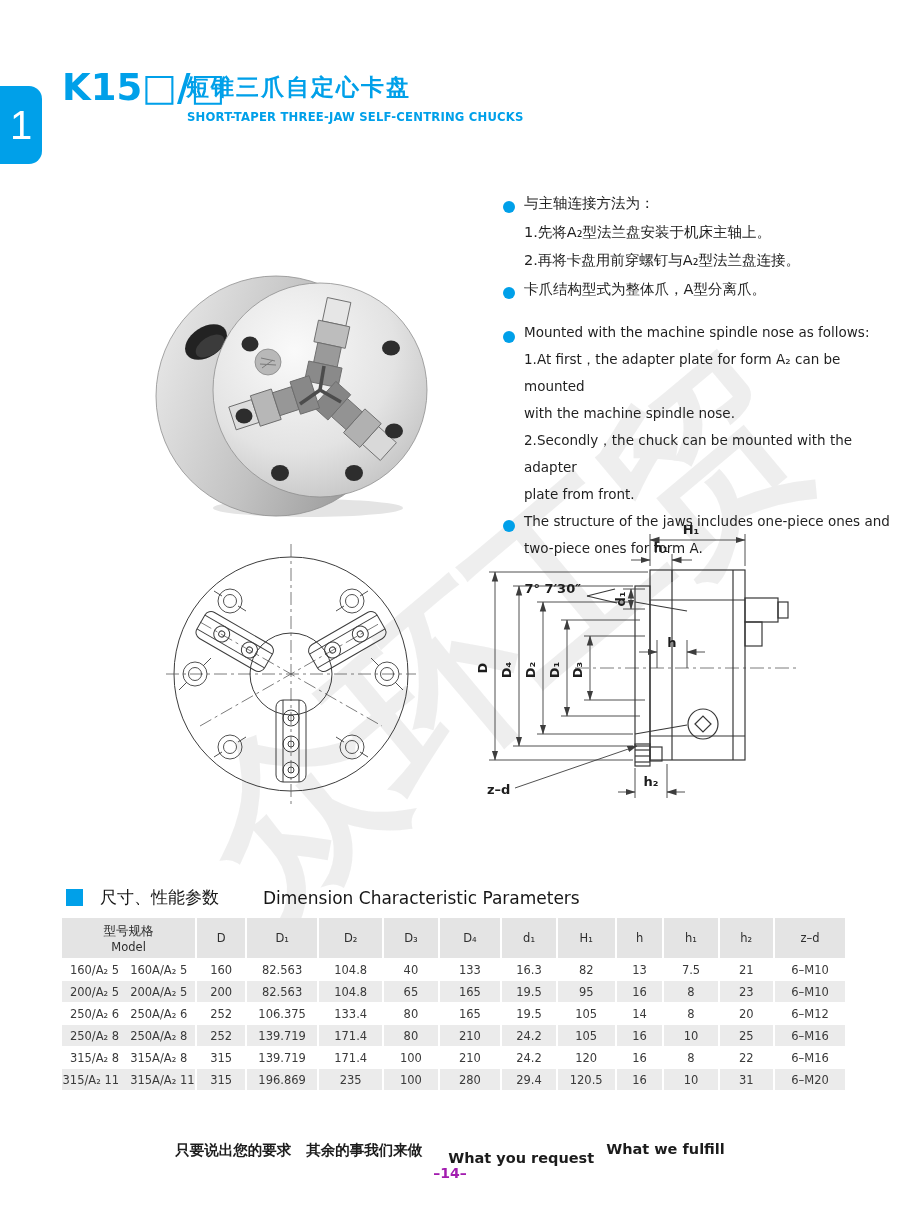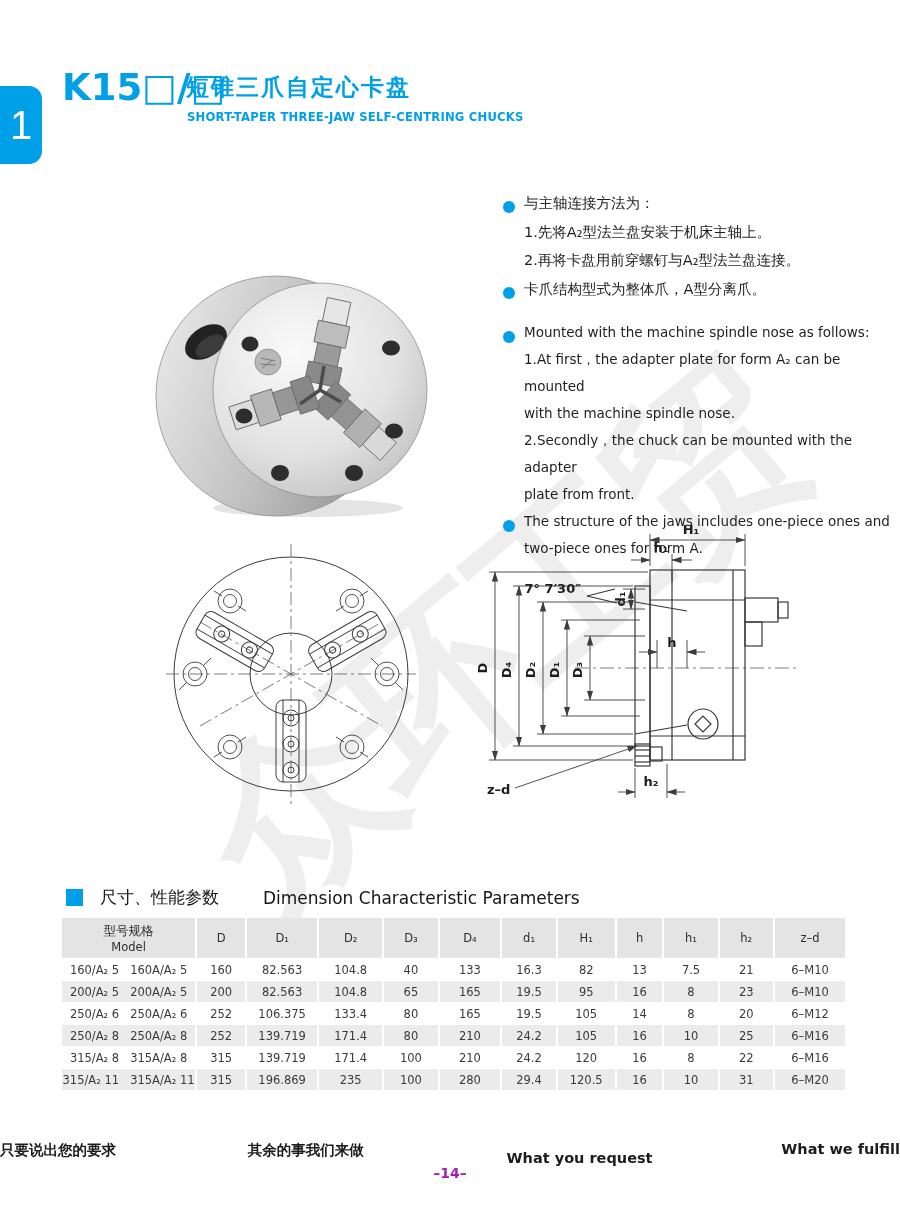--- a/index.html
+++ b/index.html
@@ -48,21 +48,21 @@
   
   .table-wrap { left:60px; top:917px; width:787px; }
   table { width:100%; border-collapse:separate; border-spacing:2px 1px; table-layout:fixed; text-align:center; }
   thead th { background:var(--th-bg); font-weight:normal; font-size:11.5px; color:#2e2e2e; height:40px; vertical-align:middle; }
   thead th .h-zh { font-size:12.5px; }
   thead th .h-en { font-size:11.5px; }
   tbody td { font-size:11.5px; color:#3a3a3a; height:21px; vertical-align:middle; background:#fff; }
   tbody tr.alt td { background:var(--alt-bg); }
   td.model-cell { display:flex; justify-content:center; gap:11px; align-items:center; height:21px; white-space:nowrap; }
   
-  .footer { left:0; top:1141px; width:900px; display:flex; justify-content:space-between; gap:0;
+  .footer { left:0; top:1141px; width:900px; display:flex; justify-content:center; gap:0;
             font-size:14.5px; font-weight:bold; color:#1c1c1c; }
   .footer span { white-space:pre; }
   .footer .s1 { margin-right:15px; } .footer .s2 { margin-right:26px; } .footer .s3 { margin-right:12px;margin-top:9px; }
   .page-num { left:0; top:1165px; width:900px; text-align:center; font-size:14px; font-weight:bold; color:#a21caf; }
   
   svg text { font-family:"DejaVu Sans","Liberation Sans",sans-serif; }
   .dim-label { font-size:13px; font-weight:bold; fill:#1d1d1d; }
 </style>
 </head>
 <body>

